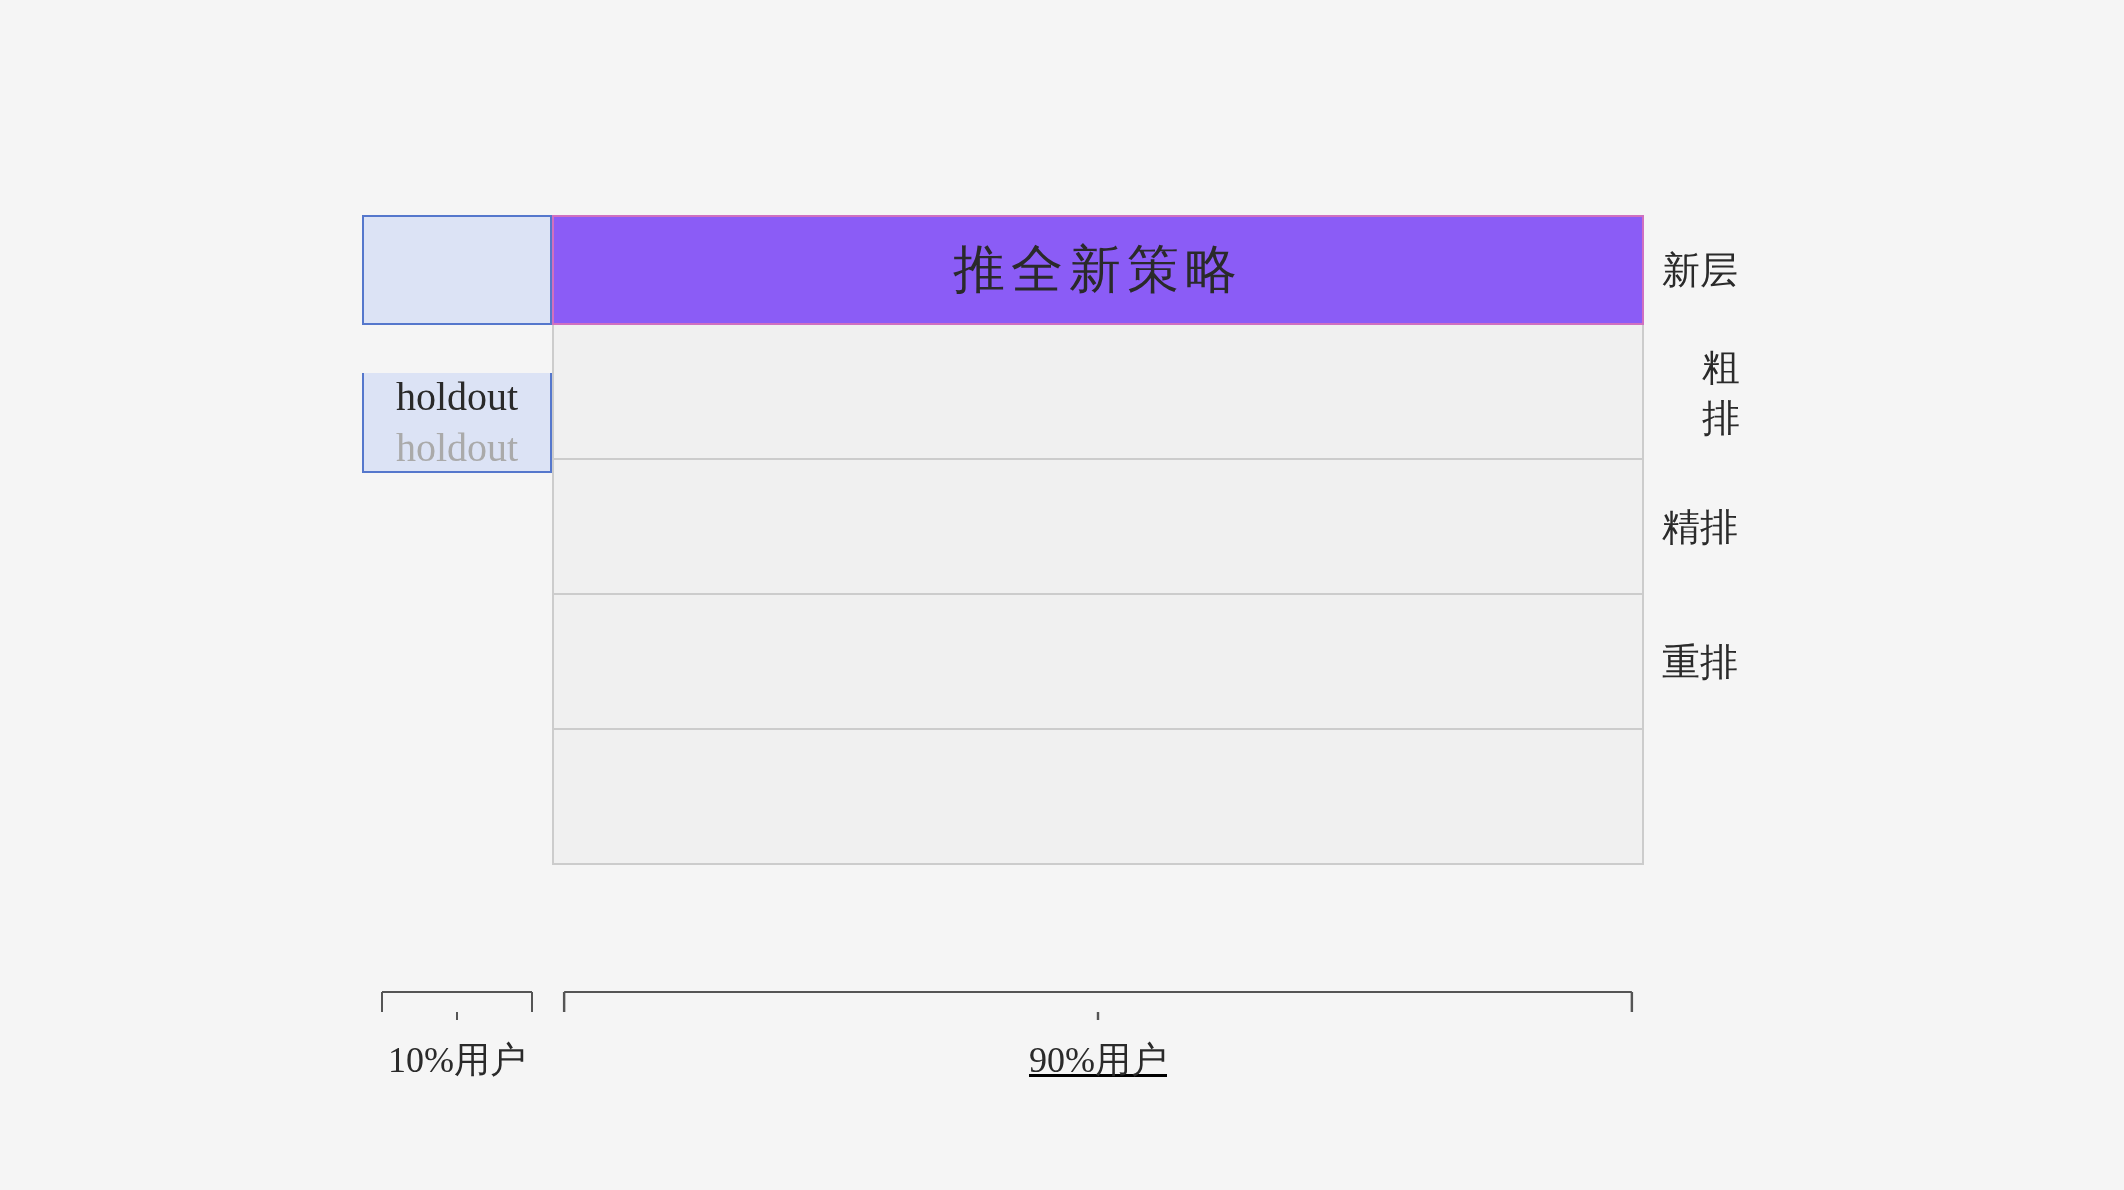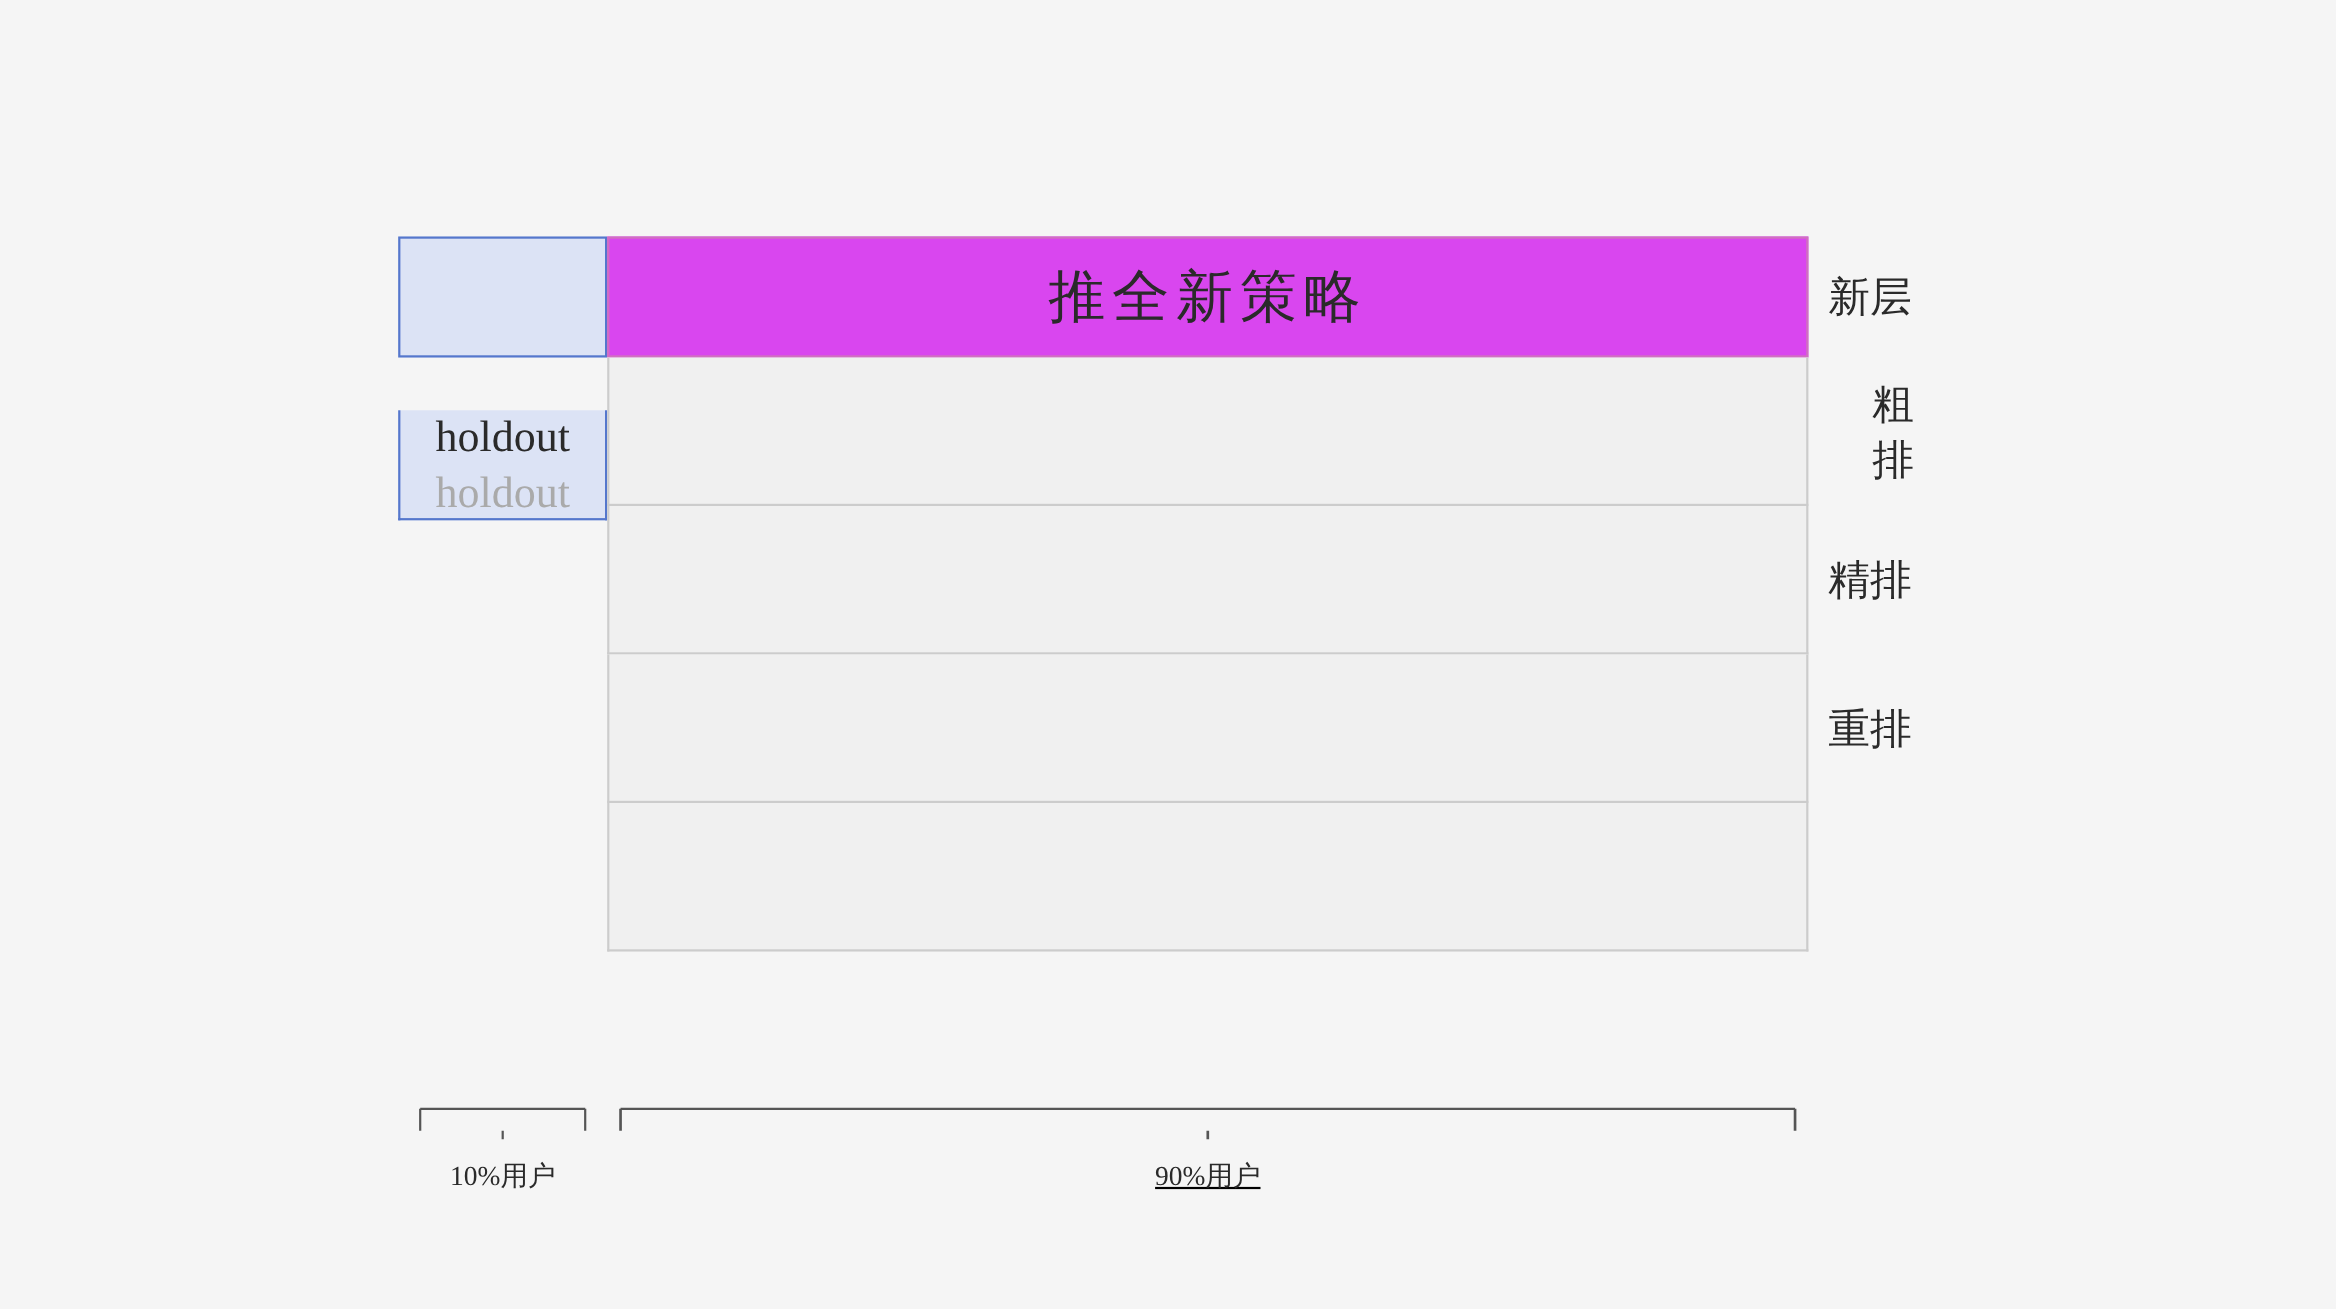--- a/index.html
+++ b/index.html
@@ -56,21 +56,21 @@
       font-weight: 400;
     }
     .right-column {
       display: flex;
       flex-direction: column;
       flex: 1;
       margin-left: 0;
       gap: 0;
     }
     .row-new {
-      background: #d946ef;
+      background: #8b5cf6;
       border: 2px solid #d070c0;
       height: 110px;
       display: flex;
       align-items: center;
       justify-content: center;
     }
     .row-new-label {
       font-size: 52px;
       color: #2a2a2a;
       letter-spacing: 6px;
@@ -137,21 +137,21 @@
       display: flex;
       flex-direction: column;
       align-items: center;
       text-decoration: underline;
     }
     .bracket-svg {
       width: 100%;
       height: 30px;
     }
     .bracket-text {
-      font-size: 25px;
+      font-size: 36px;
       color: #2a2a2a;
       margin-top: 16px;
       text-align: center;
     }
     .diagram-wrapper {
       position: relative;
       width: 1400px;
       padding-bottom: 110px;
     }
   </style>

